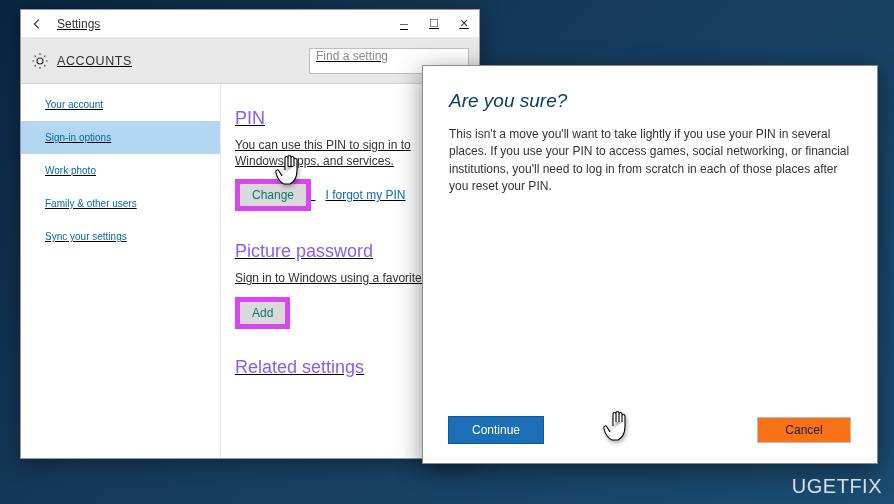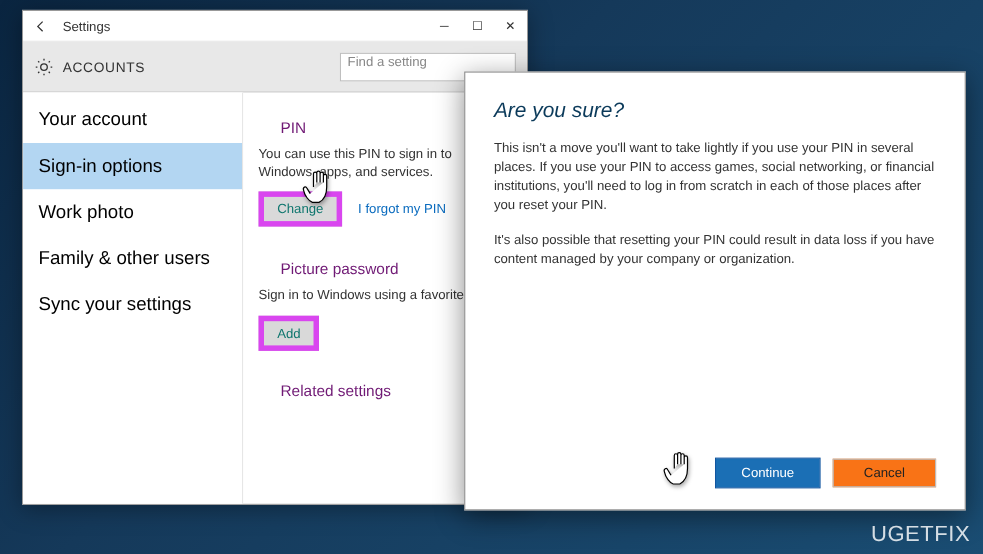--- a/index.html
+++ b/index.html
@@ -14,20 +14,21 @@
     position: absolute;
     left: 20px;
     top: 9px;
     width: 460px;
     height: 450px;
     background: #fff;
     border: 1px solid #999;
     box-shadow: 0 4px 20px rgba(0,0,0,0.35);
     display: flex;
     flex-direction: column;
+    text-decoration: underline;
   }
   .titlebar {
     height: 28px;
     background: #fff;
     display: flex;
     align-items: center;
     border-bottom: 1px solid #e6e6e6;
   }
   .titlebar .back {
     width: 32px;
@@ -88,41 +89,40 @@
     display: flex;
     min-height: 0;
   }
   .sidebar {
     width: 200px;
     background: #fff;
     border-right: 1px solid #e6e6e6;
     padding-top: 4px;
   }
   .side-item {
-    font-size: 17px;
-    color: #000000;
-    padding: 11px 14px;
+    font-size: 10px;
+    color: #0369a1;
+    padding: 11px 24px;
     cursor: default;
   }
   .side-item.selected {
     background: #b3d6f2;
   }
   .content {
     flex: 1;
     padding: 8px 14px 0 14px;
     overflow: hidden;
     position: relative;
   }
   .section-title {
-    font-size: 14px;
+    font-size: 18px;
     font-weight: 400;
-    color: #701a75;
+    color: #8b5cf6;
     margin-top: 16px;
     margin-bottom: 8px;
-    margin-left: 20px;
   }
   .section-sub {
     font-size: 12px;
     color: #333;
     margin-bottom: 10px;
     line-height: 1.35;
   }
   .btn {
     display: inline-block;
     background: #d9d9d9;
@@ -159,21 +159,21 @@
   }
   .dlg-para {
     font-size: 12px;
     color: #333;
     line-height: 1.45;
     margin-bottom: 14px;
   }
   .dlg-buttons {
     margin-top: auto;
     display: flex;
-    justify-content: flex-end;
+    justify-content: space-between;
     gap: 12px;
     padding-bottom: 4px;
   }
   .dlg-btn {
     width: 94px;
     height: 26px;
     font-size: 12px;
     display: flex;
     align-items: center;
     justify-content: center;
@@ -259,21 +259,20 @@
       </div>
 
       <div class="section-title" style="margin-top:28px">Related settings</div>
     </div>
   </div>
 </div>
 
 <div class="dialog">
   <div class="dlg-title">Are you sure?</div>
   <div class="dlg-para">This isn't a move you'll want to take lightly if you use your PIN in several places. If you use your PIN to access games, social networking, or financial institutions, you'll need to log in from scratch in each of those places after you reset your PIN.</div>
-  <div class="dlg-para">It's also possible that resetting your PIN could result in data loss if you have content managed by your company or organization.</div>
   <div class="dlg-buttons">
     <div class="dlg-btn primary">Continue</div>
     <div class="dlg-btn">Cancel</div>
   </div>
 </div>
 
 <div class="cursor" style="left:272px; top:148px;">
   <svg viewBox="0 0 40 46">
       <path d="M13 22 V10 c0-2 3-2 3 0 V18 M16 18 V9 c0-2 3-2 3 0 V18 M19 18 V10 c0-2 3-2 3 0 V18 M22 18 V12 c0-2 3-2 3 0 V22 c0 7-3 12-7 14 h-6 c-3-1-7-6-8-11 -1-3 2-4 3-2 l3 5" fill="#fff" stroke="#000" stroke-width="1.1"></path>
     </svg>

